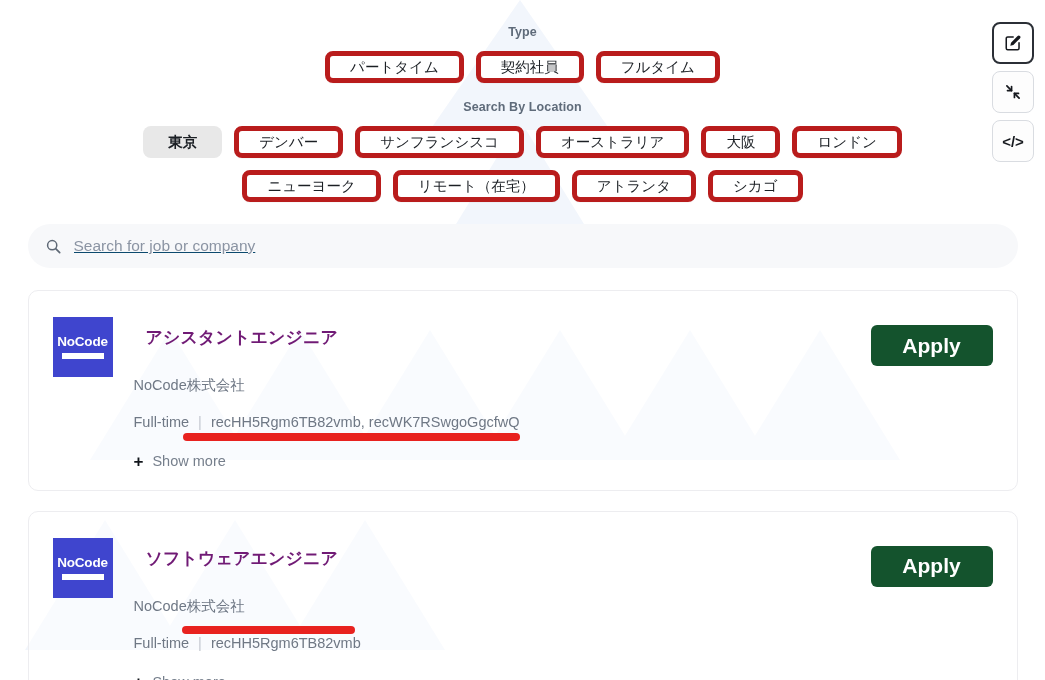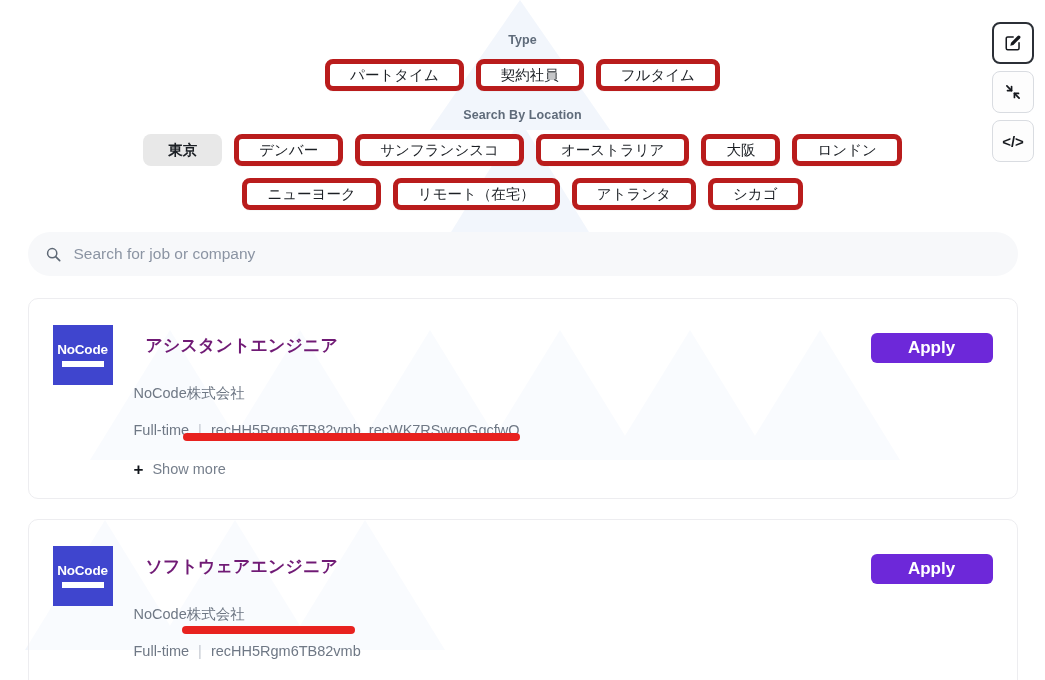--- a/index.html
+++ b/index.html
@@ -22,21 +22,21 @@
     inset: 0;
     z-index: 0;
     pointer-events: none;
   }
 
   #page {
     position: relative;
     z-index: 1;
     width: 1045px;
     height: 680px;
-    padding: 8px;
+    padding: 0;
   }
 
   
   .filter-section { width: 1013px; margin: 0 auto; }
 
   .filter-label {
     text-align: center;
     font-size: 12.5px;
     color: #5f6b7a;
     font-weight: 700;
@@ -87,23 +87,24 @@
     align-items: center;
     padding: 0 18px;
     gap: 11px;
   }
   .search-wrap svg { display: block; flex: 0 0 auto; }
   .search-input {
     border: none;
     outline: none;
     background: transparent;
     font-size: 15.5px;
-    color: #000000;
+    color: #0c4a6e;
     width: 100%;
     font-family: "Liberation Sans", "DejaVu Sans", sans-serif;
+    text-decoration: underline;
   }
   .search-input::placeholder { color: #8b94a3; opacity: 1; }
 
   
   .cards { width: 990px; margin: 22px auto 0 auto; }
 
   .job-card {
     position: relative;
     border: 1px solid #ededf0;
     border-radius: 10px;
@@ -157,26 +158,26 @@
     margin-top: 20px;
     line-height: 1.2;
     display: flex;
     align-items: flex-start;
   }
   .meta-sep { color: #c3c8d0; margin: 0 9px; }
 
   .apply-btn {
     flex: 0 0 auto;
     width: 122px;
-    height: 30px;
-    background: #6d28d9;
+    height: 41px;
+    background: #14532d;
     color: #ffffff;
     border: none;
     border-radius: 6px;
-    font-size: 17px;
+    font-size: 21px;
     font-weight: 700;
     cursor: pointer;
     margin-top: 12px;
     font-family: "Liberation Sans", "DejaVu Sans", sans-serif;
   }
 
   .show-more {
     display: flex;
     align-items: center;
     gap: 9px;

